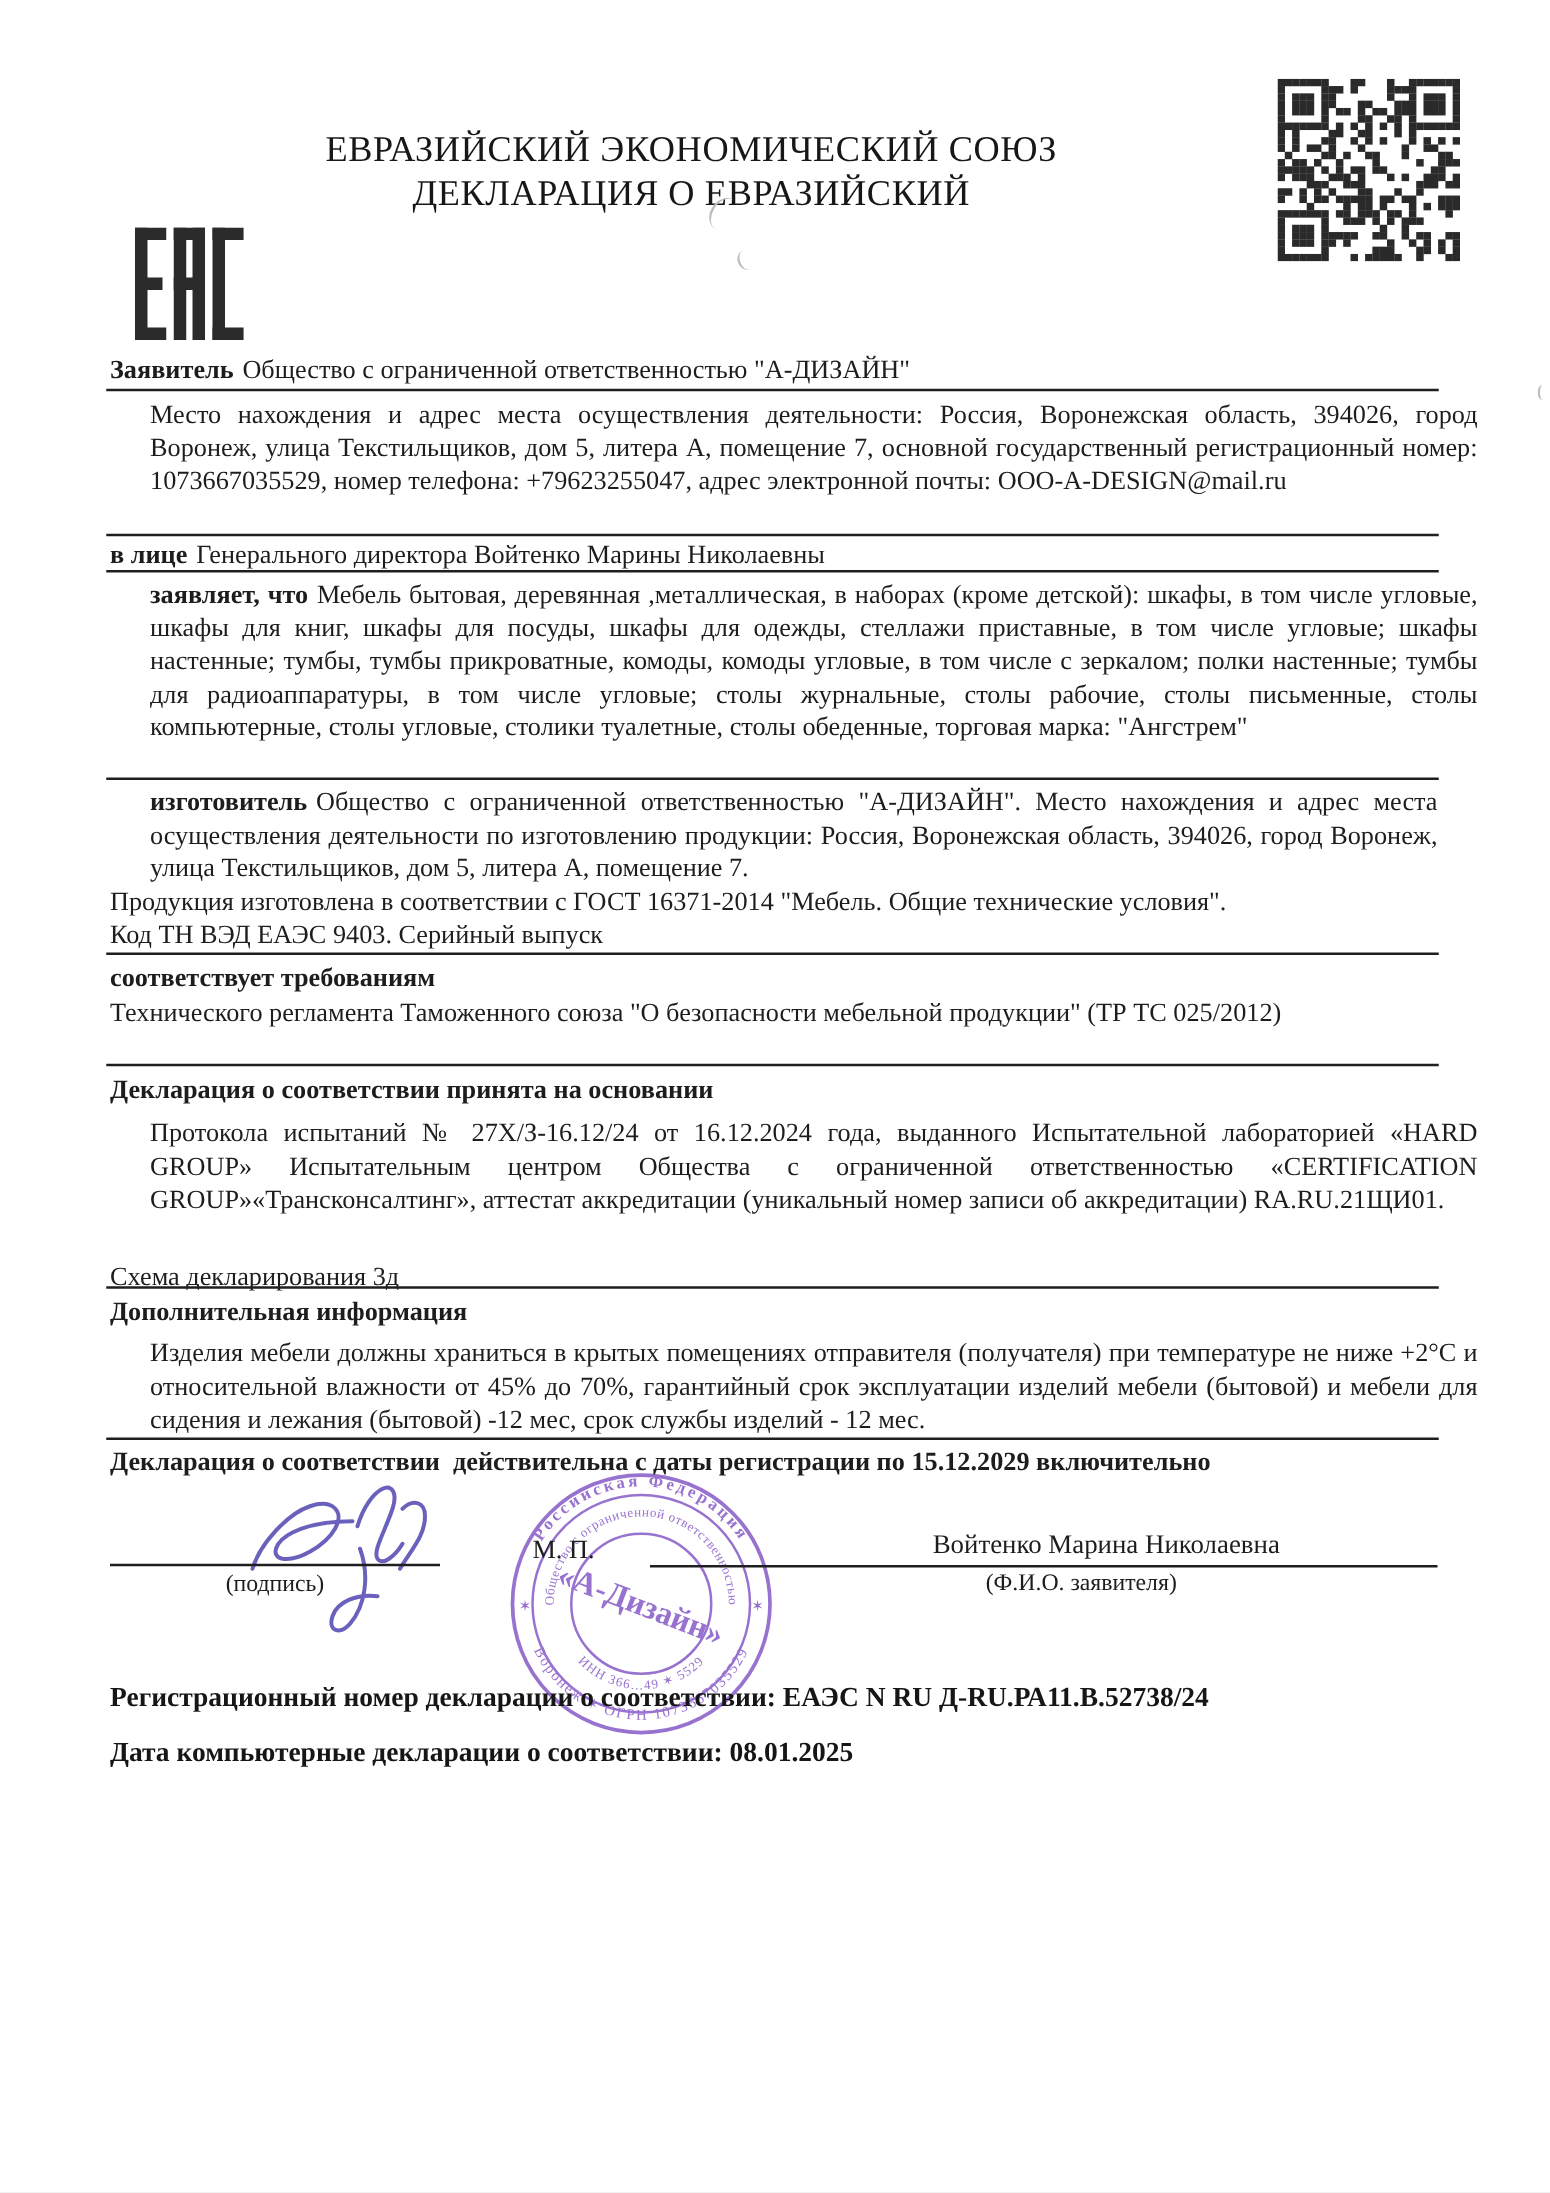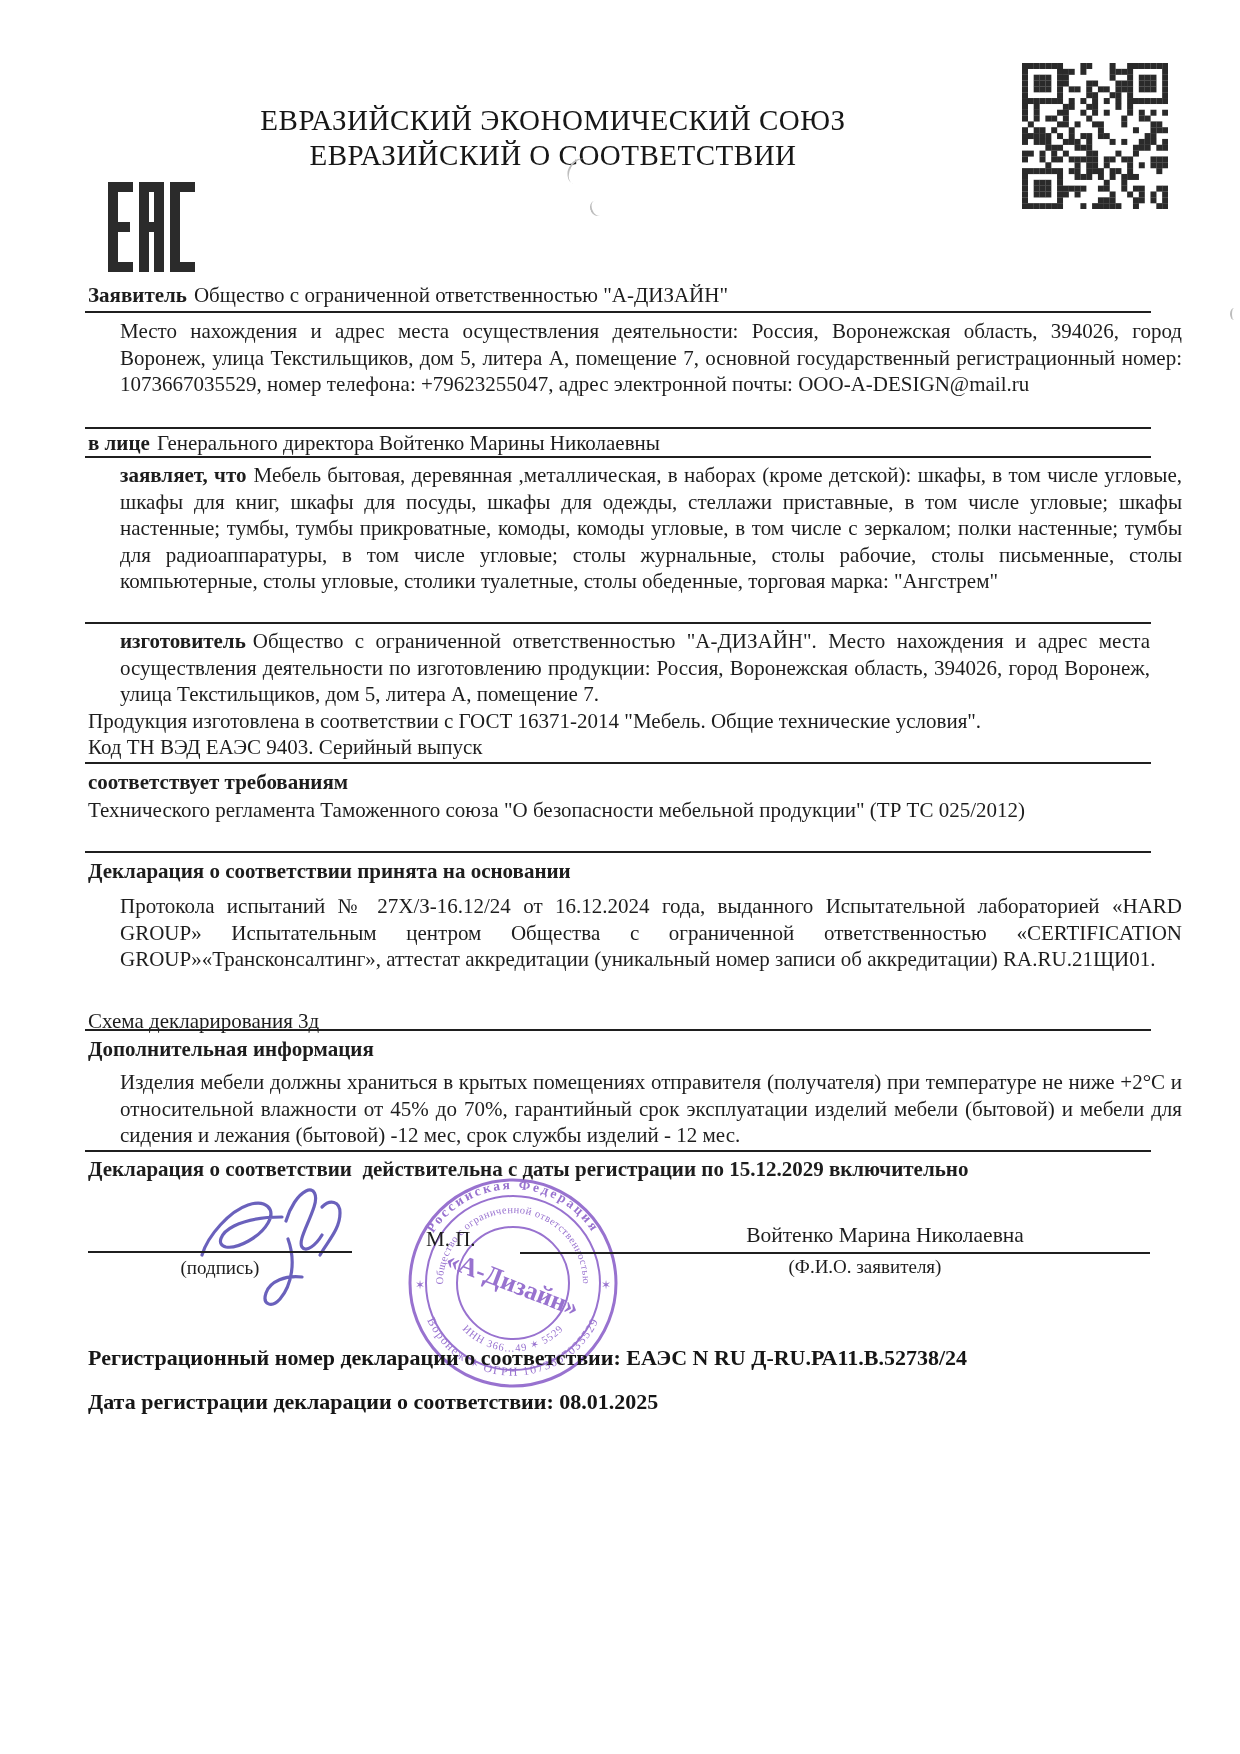--- a/index.html
+++ b/index.html
@@ -48,21 +48,21 @@
       <rect x="31" y="0" width="25" height="10"></rect>
         <rect x="31" y="40" width="25" height="10"></rect>
       <rect x="62" y="0" width="10" height="90"></rect>
         <rect x="62" y="0" width="25" height="10"></rect>
       <rect x="62" y="80" width="25" height="10"></rect>
     </g>
   </svg>
 
   <div class="doc-title">
     <div>ЕВРАЗИЙСКИЙ ЭКОНОМИЧЕСКИЙ СОЮЗ</div>
-    <div>ЕВРАЗИЙСКИЙ О СООТВЕТСТВИИ</div>
+    <div>ДЕКЛАРАЦИЯ О ЕВРАЗИЙСКИЙ</div>
   </div>
 
   <svg class="qr" id="qr" viewBox="0 0 146 146">
       <rect x="0.00" y="0.00" width="5.99" height="5.99" fill="#2a2a2a"></rect>
       <rect x="5.84" y="0.00" width="5.99" height="5.99" fill="#2a2a2a"></rect>
       <rect x="11.68" y="0.00" width="5.99" height="5.99" fill="#2a2a2a"></rect>
       <rect x="17.52" y="0.00" width="5.99" height="5.99" fill="#2a2a2a"></rect>
       <rect x="23.36" y="0.00" width="5.99" height="5.99" fill="#2a2a2a"></rect>
       <rect x="29.20" y="0.00" width="5.99" height="5.99" fill="#2a2a2a"></rect>
       <rect x="35.04" y="0.00" width="5.99" height="5.99" fill="#2a2a2a"></rect>
@@ -454,17 +454,17 @@
   <div class="mp">М. П.</div>
   <div class="fio">Войтенко Марина Николаевна</div>
   <div class="sigline" style="left:520px;top:1252px;width:630px"></div>
   <div class="cap" style="left:700px;top:1256px;width:330px">(Ф.И.О. заявителя)</div>
 
   <div class="footline" style="top:1345px">
     <span>Регистрационный номер декларации о соответствии:</span>
     <span>ЕАЭС N RU Д-RU.РА11.В.52738/24</span>
   </div>
   <div class="footline" style="top:1389px">
-    <span>Дата регистрации декларации о соответствии:</span>
+    <span>Дата компьютерные декларации о соответствии:</span>
     <span>08.01.2025</span>
   </div>
 
 </div>
 
 </body></html>

